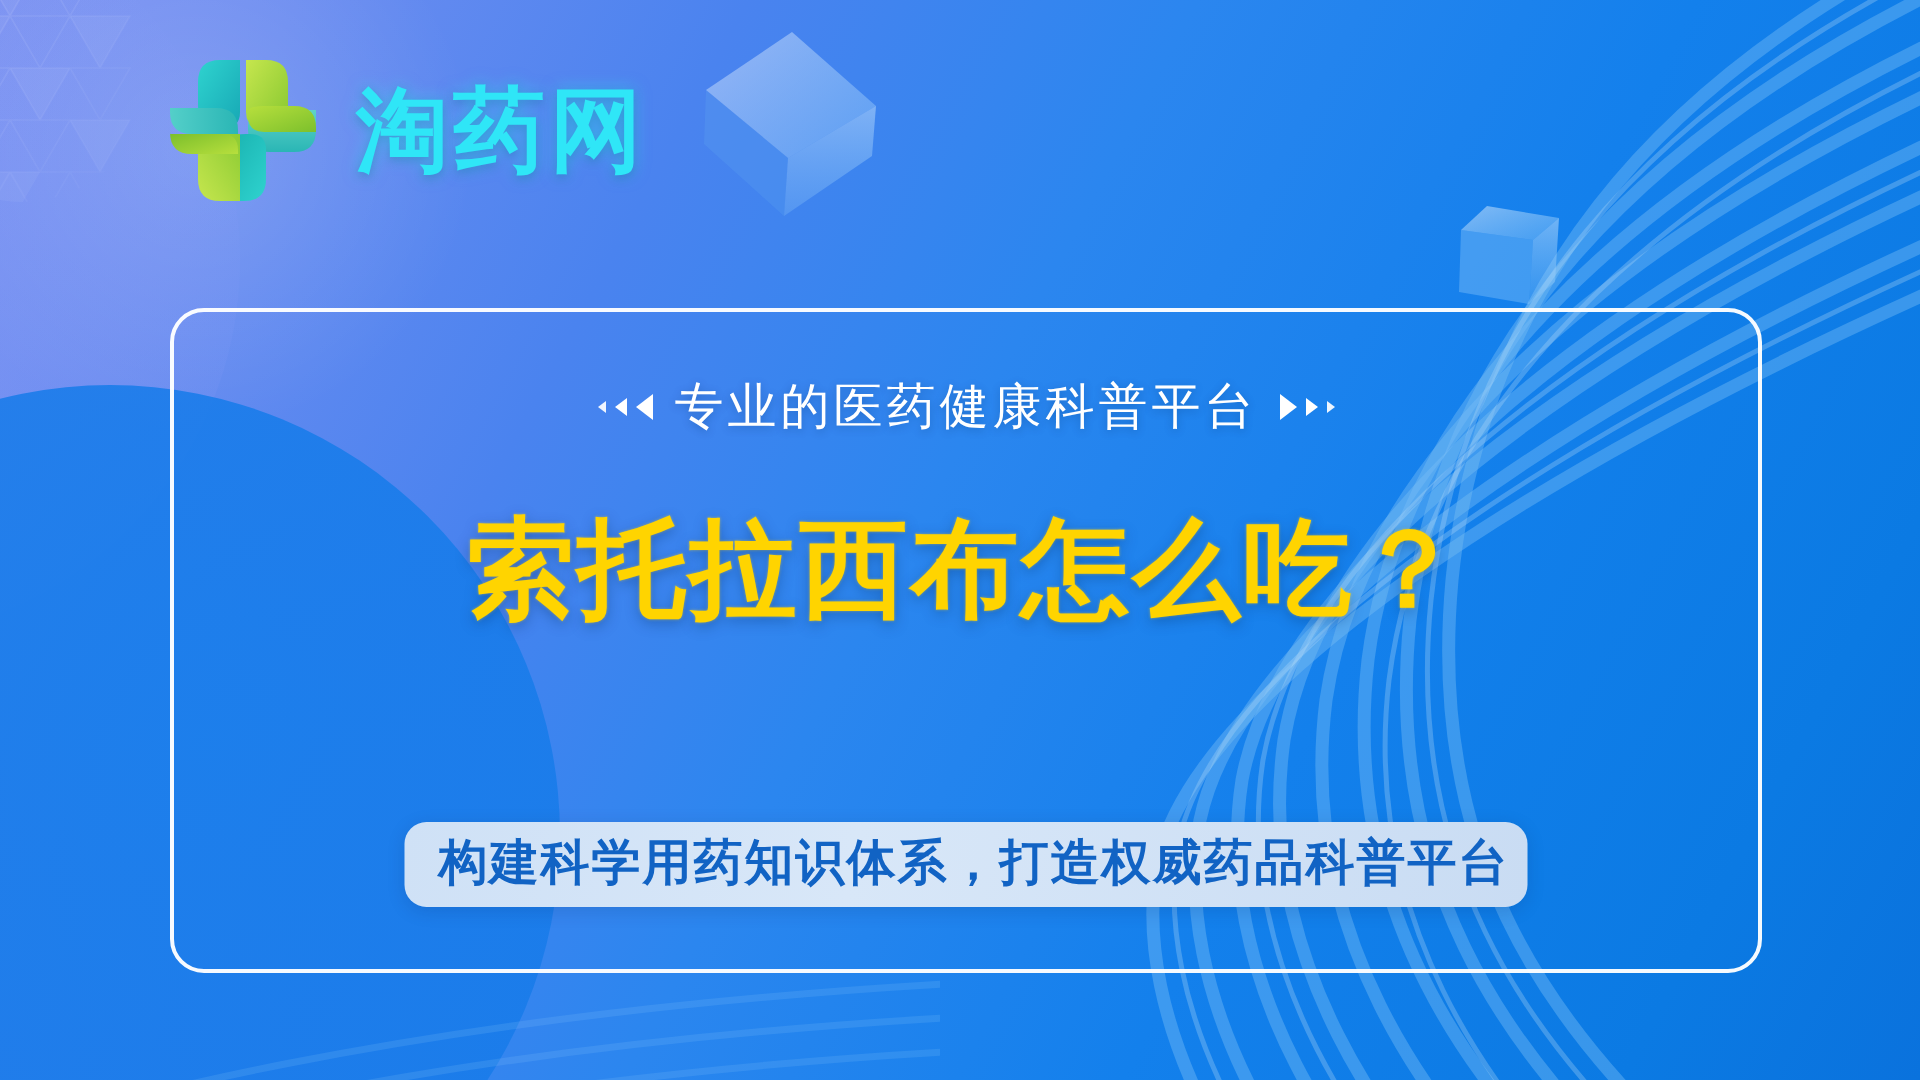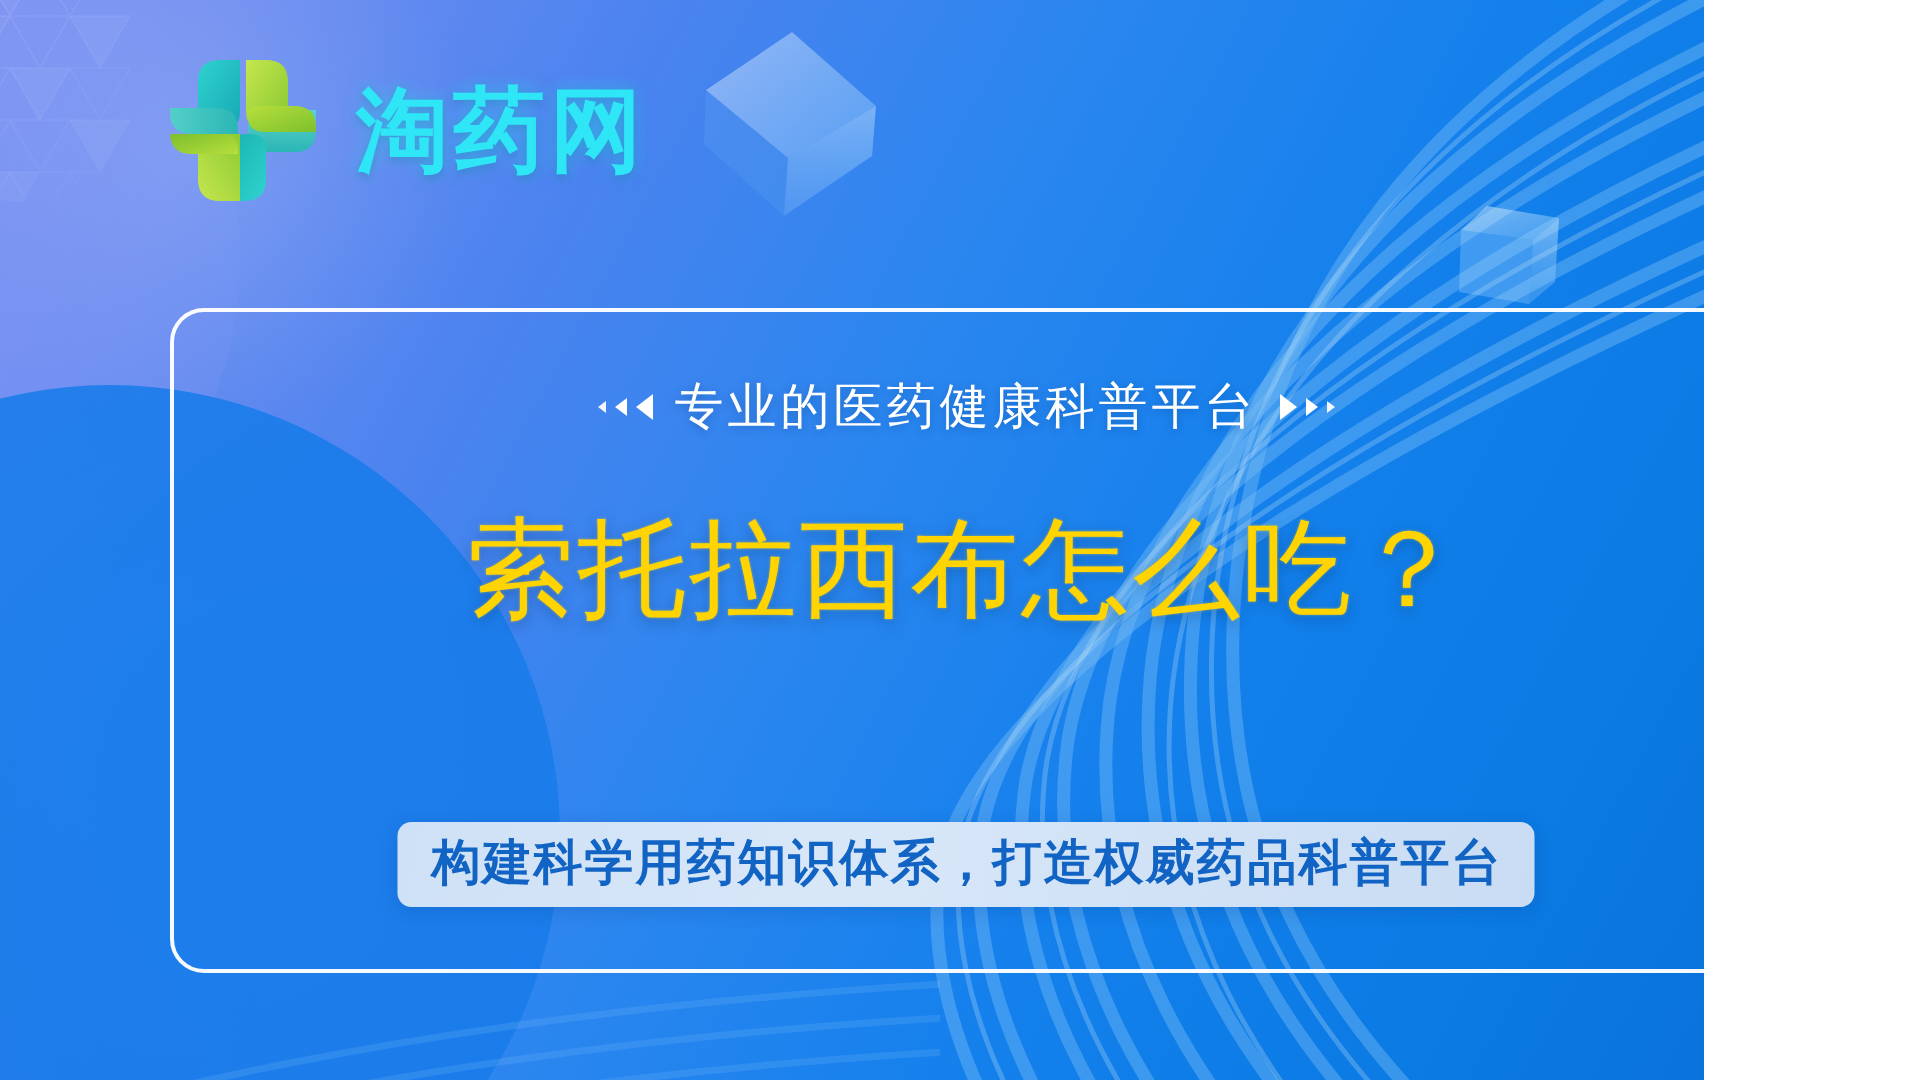--- a/index.html
+++ b/index.html
@@ -2,21 +2,21 @@
 <html><head>
 <meta charset="utf-8">
 <style>
   html,body{margin:0;padding:0;}
   body{
     width:1920px;height:1080px;overflow:hidden;
     font-family:"Liberation Sans","DejaVu Sans",sans-serif;
   }
 
   #stage{
-    position:relative;width:1704px;height:1080px;overflow:hidden;
+    position:relative;width:1920px;height:1080px;overflow:hidden;
     background:linear-gradient(118deg,#7c92f2 0%,#6b8cf0 12%,#4a83ef 30%,#2b86ef 48%,#1380ec 68%,#0b7ae3 88%,#0a72dd 100%);
   }
 
   
   .bg-layer{position:absolute;pointer-events:none;}
 
   #bg-circle-left{
     left:-340px;top:385px;width:900px;height:900px;border-radius:50%;
     background:radial-gradient(circle at 60% 40%,rgba(24,126,235,.92),rgba(22,120,232,.80));
   }
@@ -72,31 +72,31 @@
   .tri-left.xs{border-right-width:8px;}
   .tri-right.xs{border-left-width:8px;}
 
   #tagline-text{
     font-size:49px;font-weight:500;color:#ffffff;letter-spacing:4px;
     text-shadow:0 2px 8px rgba(0,45,110,.30);white-space:nowrap;
   }
 
   #hero-title{
     position:absolute;left:0;right:0;top:195px;text-align:center;
-    font-size:108px;font-weight:normal;letter-spacing:3px;line-height:1.15;
+    font-size:108px;font-weight:bold;letter-spacing:3px;line-height:1.15;
     color:#ffd400;
     text-shadow:0 4px 14px rgba(0,40,95,.34),0 0 3px rgba(255,225,60,.6);
     white-space:nowrap;
   }
 
   #slogan-pill{
     position:absolute;left:50%;transform:translateX(-50%);top:510px;
     background:linear-gradient(100deg,#cfe1f6 0%,#d8e7f8 40%,#c9dcf3 100%);
-    border-radius:14px;
-    padding:16px 32px 20px 34px;
+    border-radius:22px;
+    padding:16px 18px 20px 34px;
     box-shadow:0 4px 18px rgba(0,40,95,.16);
   }
   #slogan-text{
     font-size:49px;font-weight:bold;letter-spacing:2px;line-height:1;
     color:#1163c4;white-space:nowrap;
   }
 </style>
 </head>
 <body>
 

